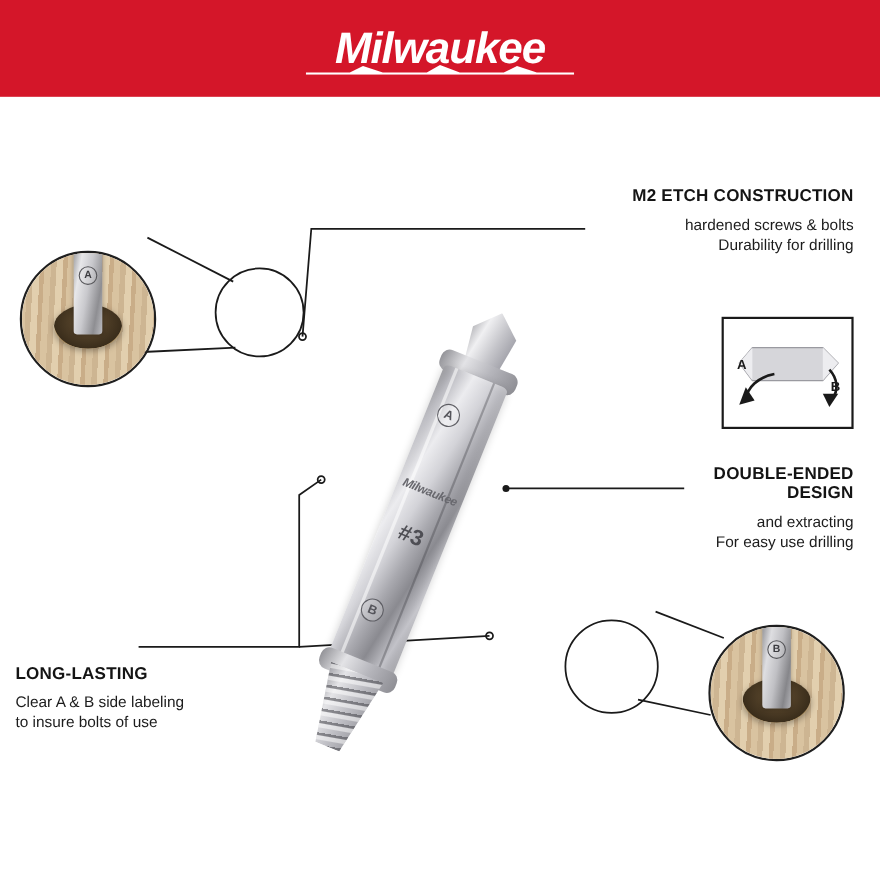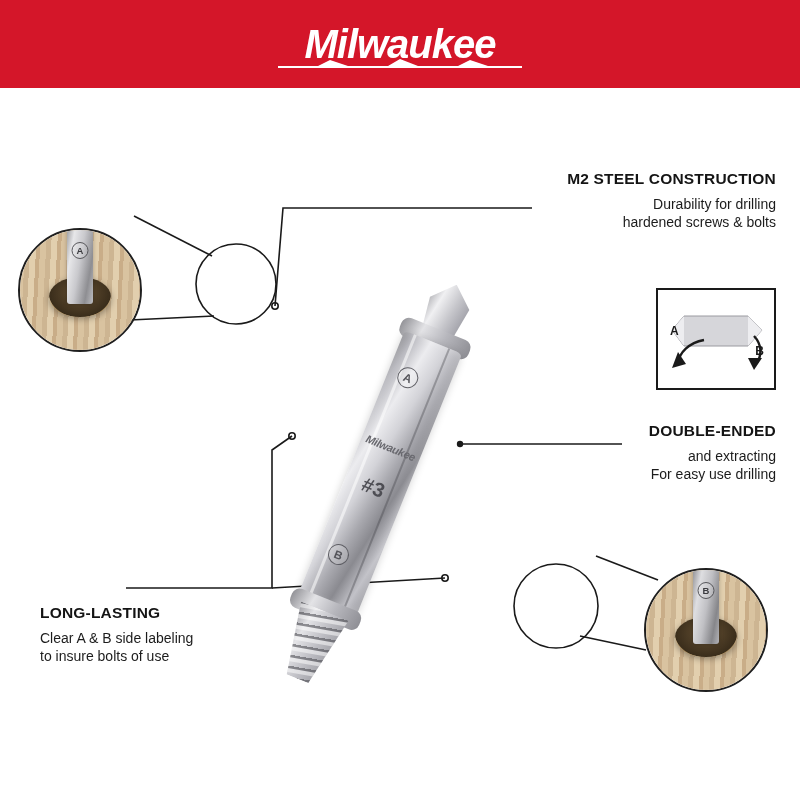--- a/index.html
+++ b/index.html
@@ -73,21 +73,21 @@
     font-size: 14px;
     color: #1c1c1c;
     line-height: 1.3;
     margin-top: 7px;
   }
   .callout.right { text-align: right; }
   .callout.left  { text-align: left; }
 
   #callout-m2 { right: 24px; top: 82px; width: 300px; }
   #callout-double { right: 24px; top: 318px; width: 300px; margin-top: 16px; }
-  #callout-laser { left: 40px; top: 516px; width: 300px; }
+  #callout-laser { left: 14px; top: 516px; width: 300px; }
 
   
   .leaders {
     position: absolute;
     left: 0; top: 0;
     width: 800px;
     height: 712px;
     pointer-events: none;
   }
 
@@ -368,30 +368,31 @@
       <path d="M20,74 A34,26 0 0 1 46,50" fill="none" stroke="#1a1a1a" stroke-width="2.4"></path>
       <polygon points="20,62 14,78 28,74" fill="#1a1a1a"></polygon>
       <path d="M96,46 A34,26 0 0 1 98,74" fill="none" stroke="#1a1a1a" stroke-width="2.4"></path>
       <polygon points="104,68 96,80 90,68" fill="#1a1a1a"></polygon>
     </svg>
     <div class="dg-arrow-label" id="dg-a">A</div>
     <div class="dg-arrow-label" id="dg-b">B</div>
   </div>
 
   <div class="callout right" id="callout-m2">
-    <div class="c-title">M2 STEEL CONSTRUCTION</div>
+    <div class="c-title">M2 ETCH CONSTRUCTION</div>
     <div class="c-body">
+      <div>hardened screws &amp; bolts</div>
       <div>Durability for drilling</div>
-      <div>hardened screws &amp; bolts</div>
     </div>
   </div>
 
   <div class="callout right" id="callout-double">
     <div class="c-title">
       <div>DOUBLE-ENDED</div>
+      <div>DESIGN</div>
     </div>
     <div class="c-body">
       <div>and extracting</div>
       <div>For easy use drilling</div>
     </div>
   </div>
 
   <div class="callout left" id="callout-laser">
     <div class="c-title">
       <div>LONG-LASTING</div>

